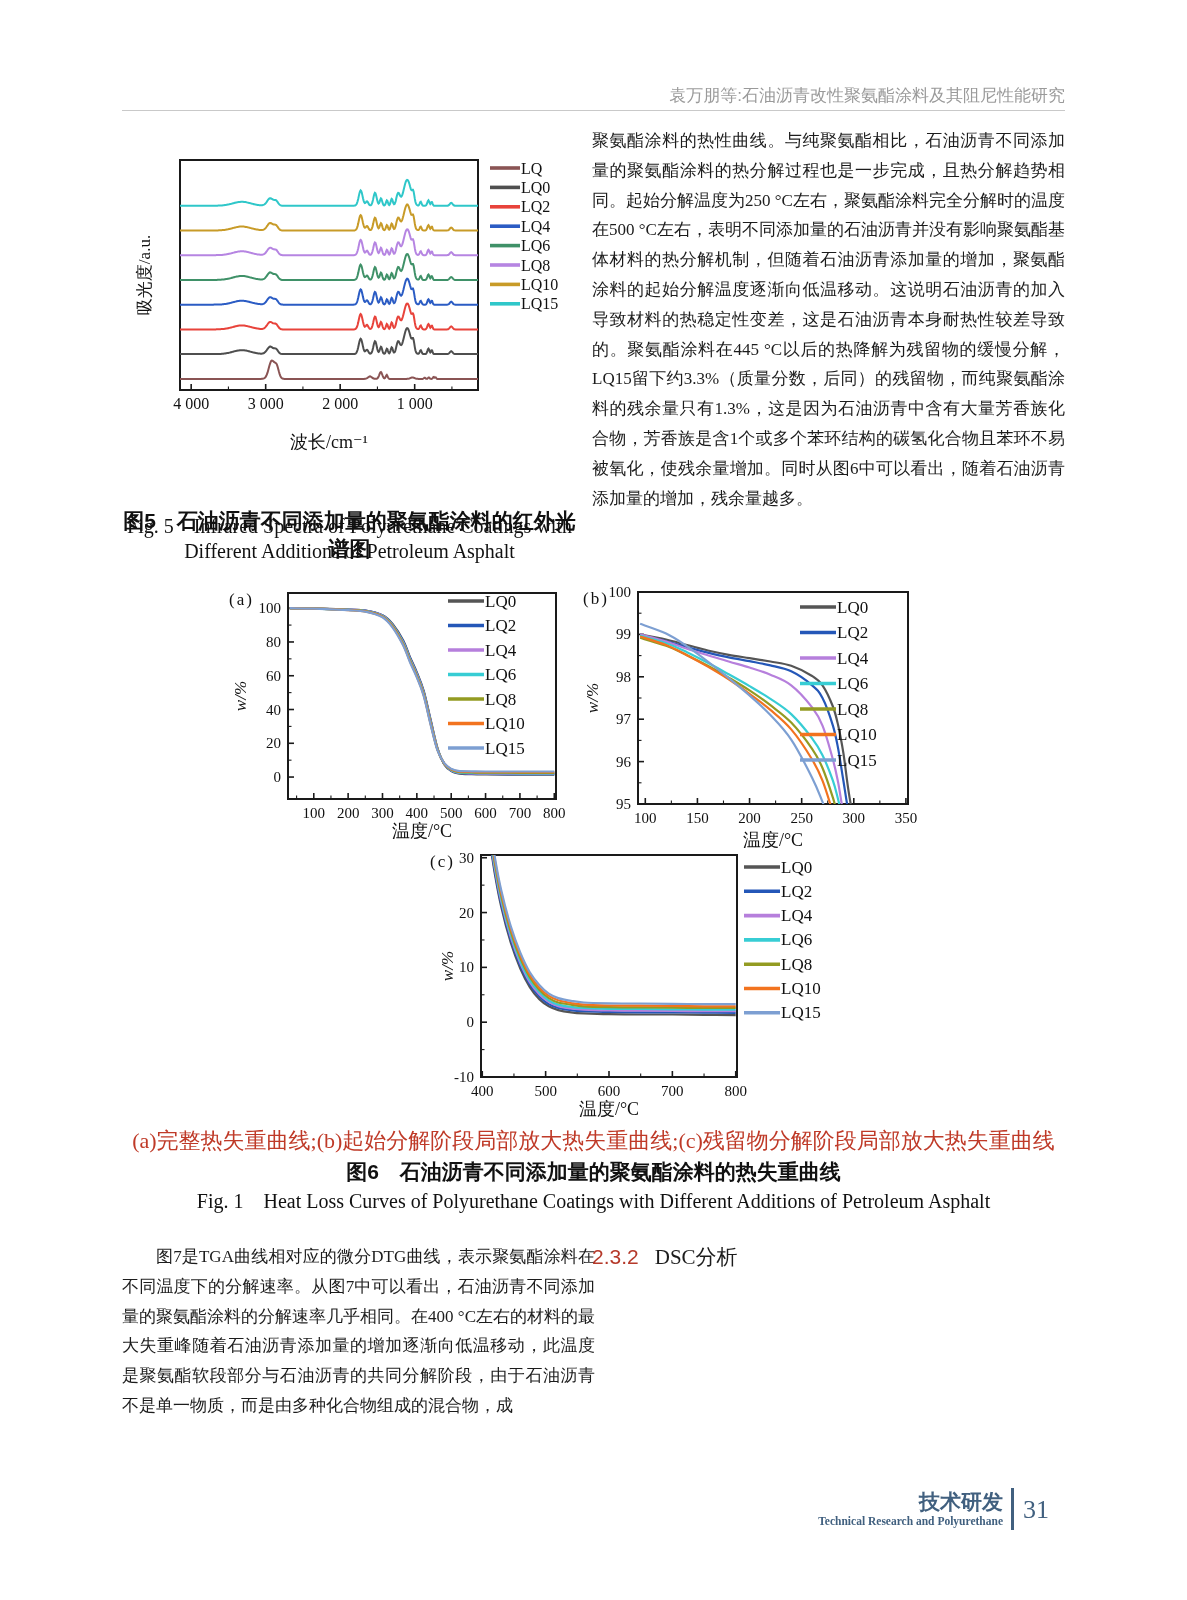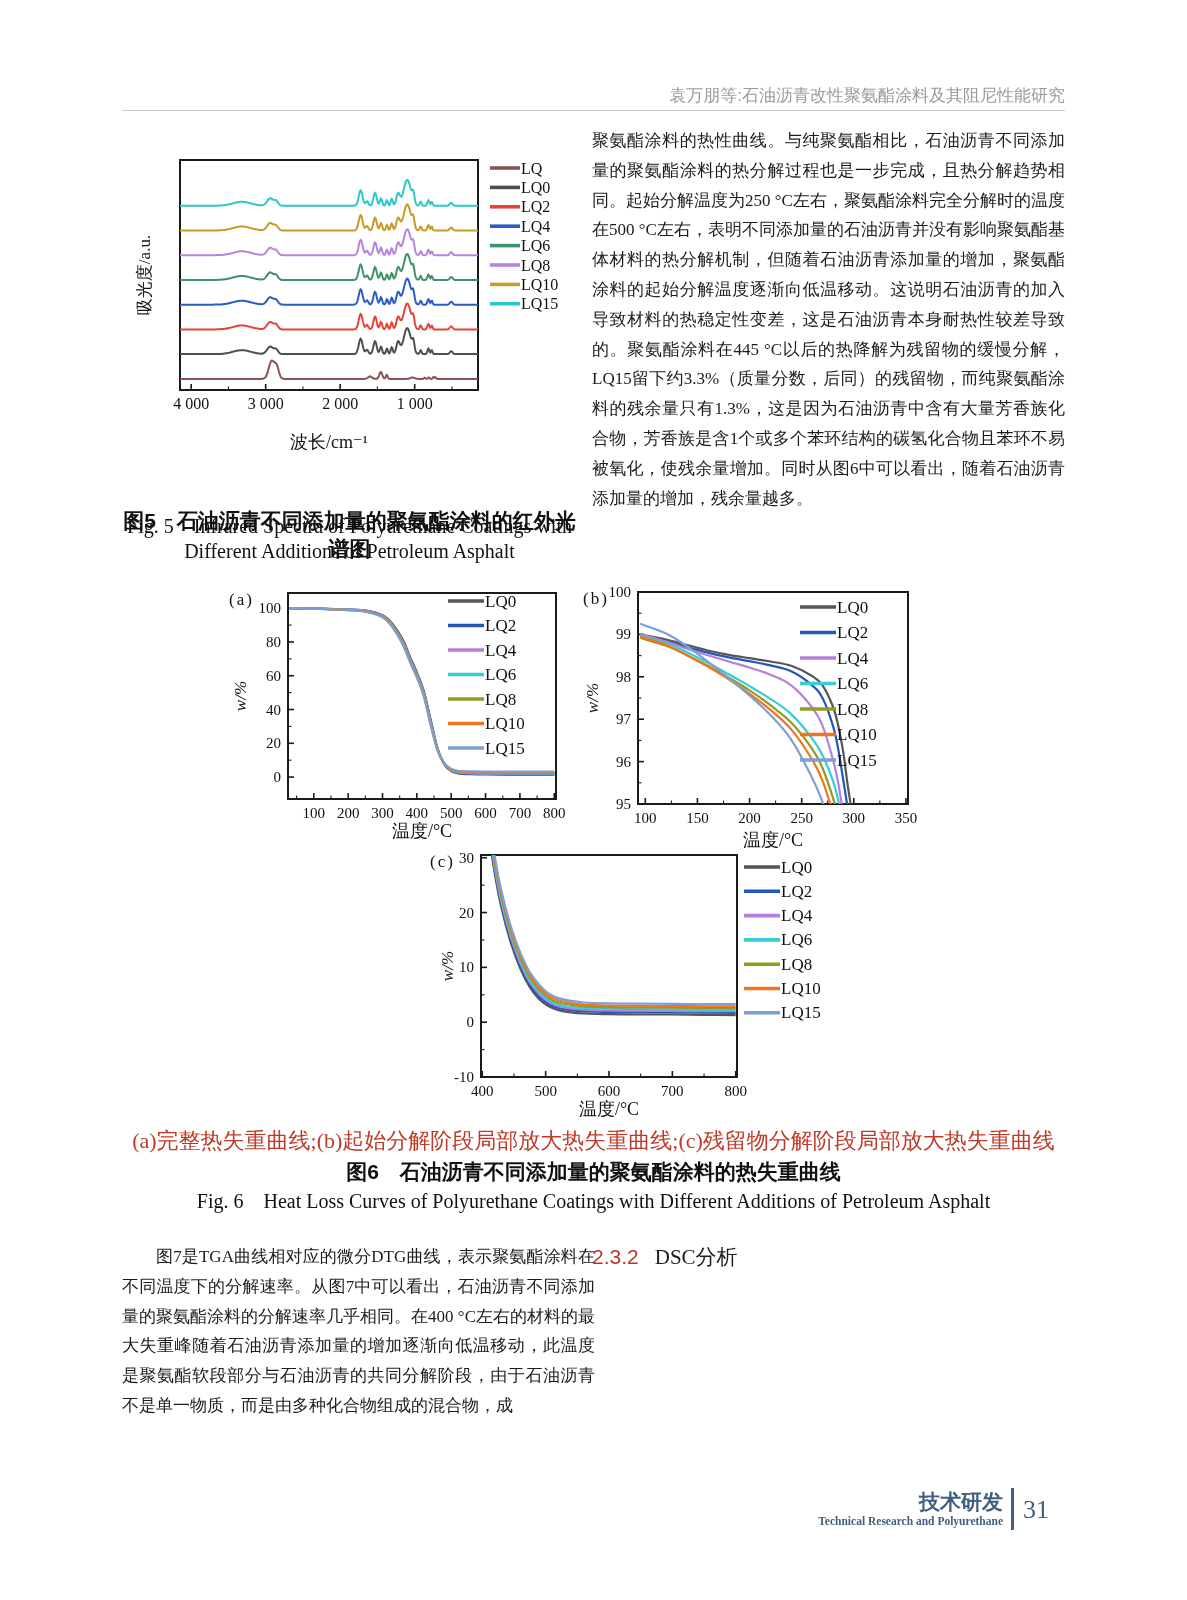--- a/index.html
+++ b/index.html
@@ -302,21 +302,21 @@
       <line x1="321" y1="121.2" x2="357" y2="121.2" stroke="#939b22" stroke-width="3.6"></line>
       <text x="358" y="126.7" font-size="17" fill="#111">LQ8</text>
       <line x1="321" y1="145.5" x2="357" y2="145.5" stroke="#f2731f" stroke-width="3.6"></line>
       <text x="358" y="151" font-size="17" fill="#111">LQ10</text>
       <line x1="321" y1="169.8" x2="357" y2="169.8" stroke="#7d9fd2" stroke-width="3.6"></line>
       <text x="358" y="175.3" font-size="17" fill="#111">LQ15</text>
     </svg>
 
   <div class="note abs" style="left:122px;top:1126px;width:943px">(a)完整热失重曲线;(b)起始分解阶段局部放大热失重曲线;(c)残留物分解阶段局部放大热失重曲线</div>
   <div class="cap-cn abs" style="left:122px;top:1158px;width:943px">图6　石油沥青不同添加量的聚氨酯涂料的热失重曲线</div>
-  <div class="cap-en abs" style="left:122px;top:1188px;width:943px">Fig. 6　Heat Loss Curves of Polyurethane Coatings with Different Additions of Petroleum Asphalt</div>
+  <div class="cap-en abs" style="left:122px;top:1188px;width:943px">Fig. 1　Heat Loss Curves of Polyurethane Coatings with Different Additions of Petroleum Asphalt</div>
 
   <div class="body-text indent abs" style="left:122px;top:1242px;width:473px">图7是TGA曲线相对应的微分DTG曲线，表示聚氨酯涂料在不同温度下的分解速率。从图7中可以看出，石油沥青不同添加量的聚氨酯涂料的分解速率几乎相同。在400 °C左右的材料的最大失重峰随着石油沥青添加量的增加逐渐向低温移动，此温度是聚氨酯软段部分与石油沥青的共同分解阶段，由于石油沥青不是单一物质，而是由多种化合物组成的混合物，成</div>
 
   <div class="abs" style="left:592px;top:1242px;width:473px">
     <div class="section-heading">
       <span class="sec-no">2.3.2</span><span class="sec-title">DSC分析</span>
     </div>
   </div>
 
   <div class="footer">

